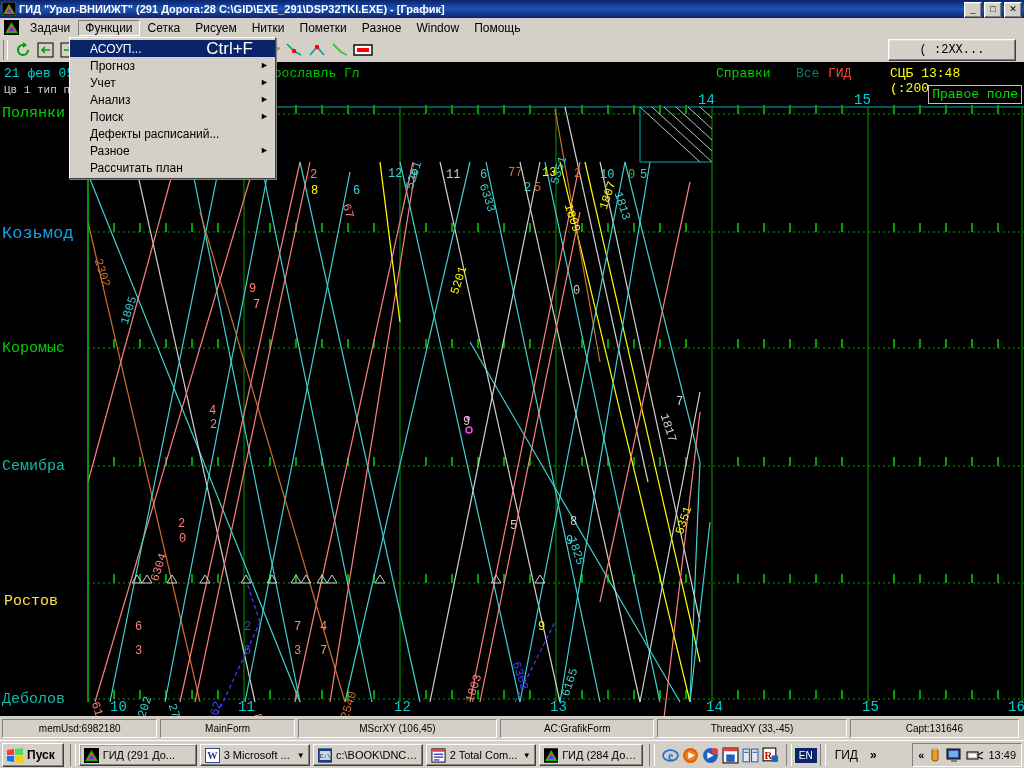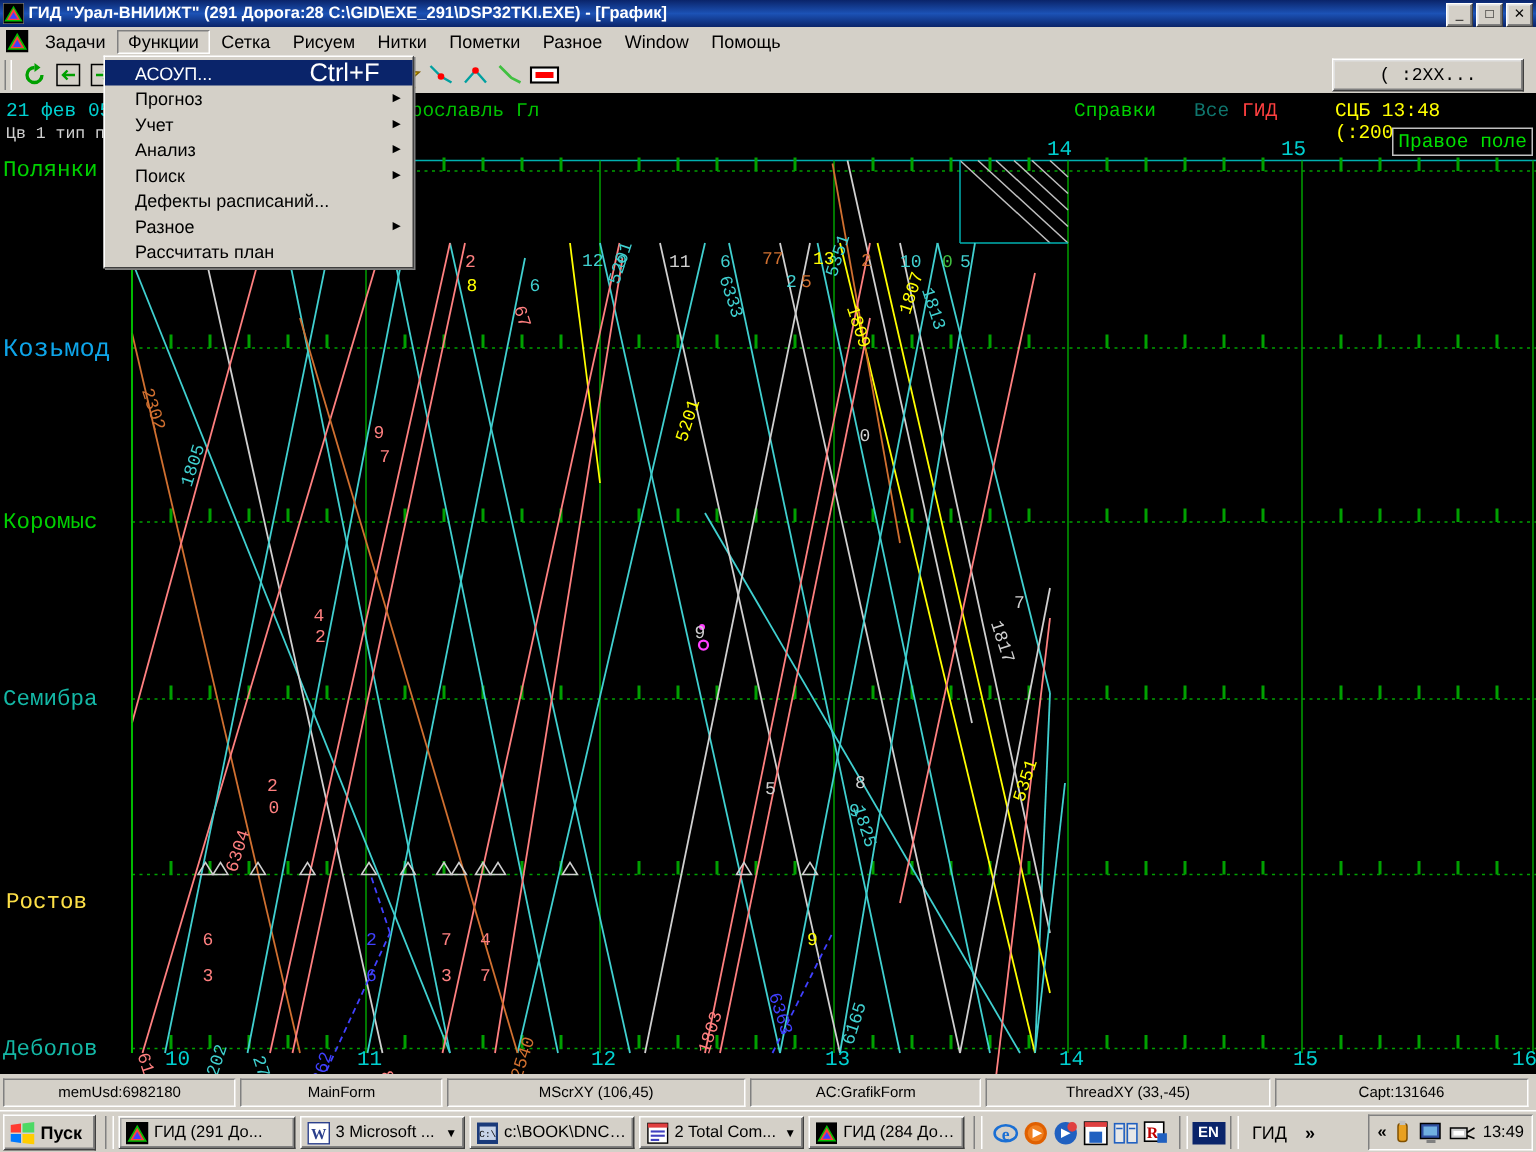--- a/index.html
+++ b/index.html
@@ -134,21 +134,21 @@
   .task-btn .lbl{overflow:hidden;text-overflow:ellipsis;}
   .task-btn .drop{margin-left:auto;font-size:8px;}
   .ql{display:flex;align-items:center;gap:3px;padding:0 4px;}
   .tray{
     display:flex;align-items:center;gap:4px;height:22px;padding:0 5px;margin-left:auto;margin-right:2px;
     border:1px solid #808080;border-right-color:#fff;border-bottom-color:#fff;
     font-size:11px;color:#000;font-family:"Liberation Sans",sans-serif;
   }
   .lang-ind{
     width:22px;height:15px;background:#0a246a;color:#fff;font-size:10px;
-    display:flex;align-items:center;justify-content:center;font-weight:bold;
+    display:flex;align-items:center;justify-content:center;font-weight:normal;
     font-family:"Liberation Sans",sans-serif;
   }
   .gid-tray{font-size:12px;color:#000;padding:0 6px;font-family:"Liberation Sans",sans-serif;}
 </style>
 </head>
 <body>
 
 <div id="app">
 
   <div class="titlebar">

